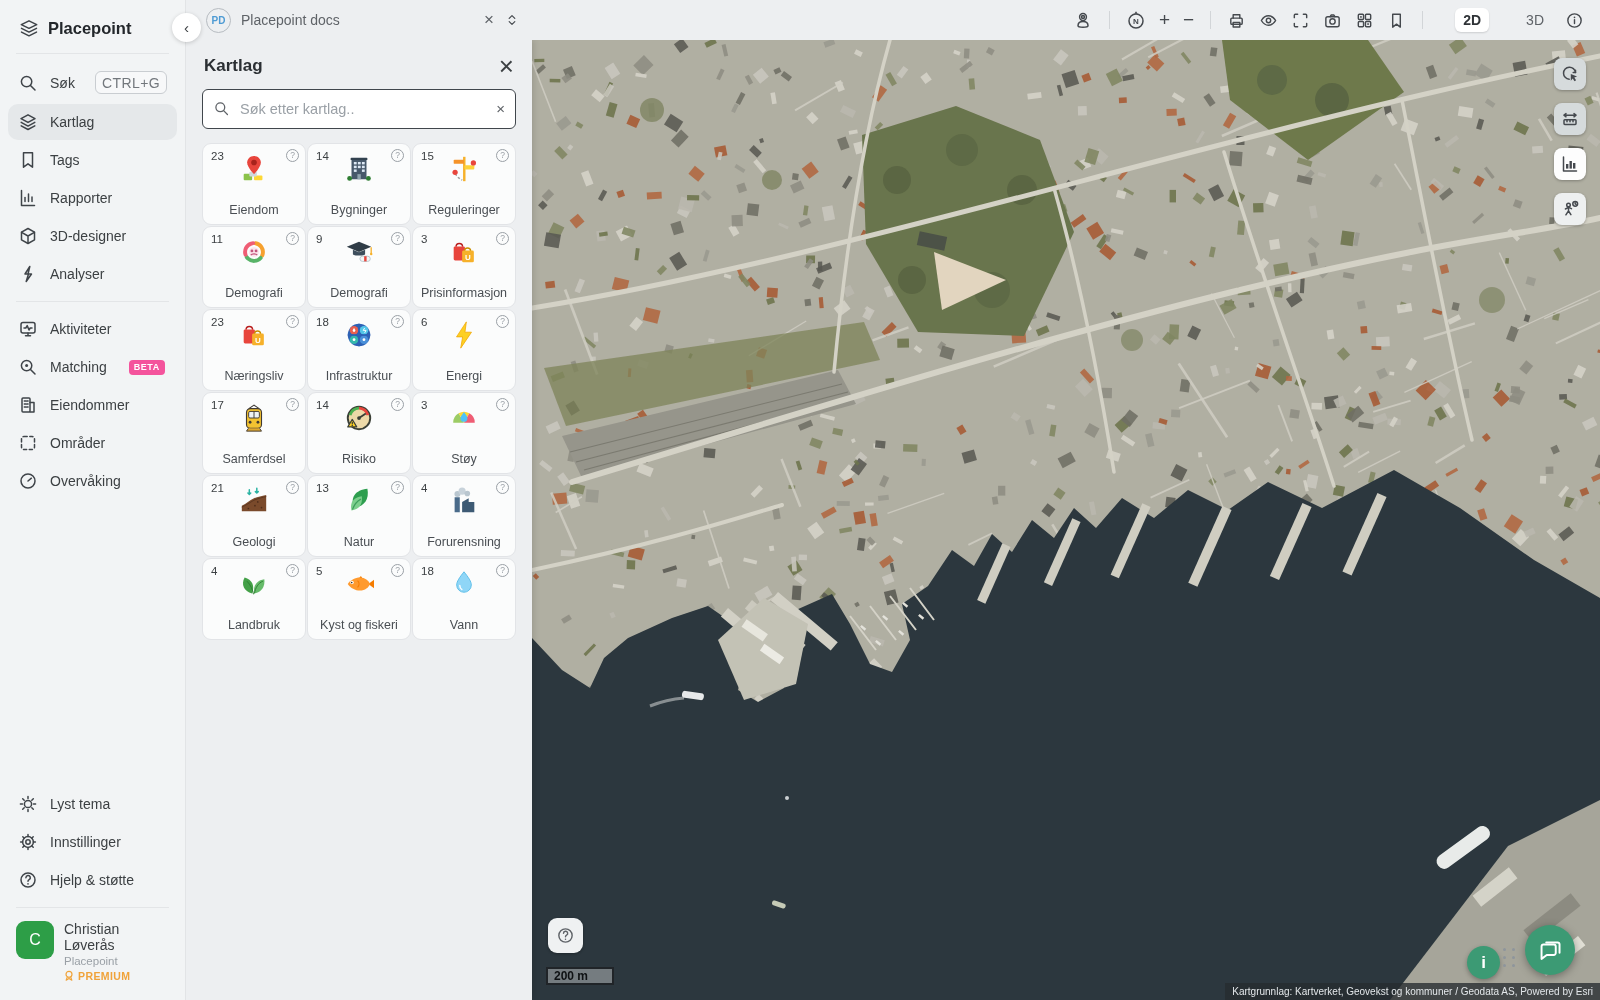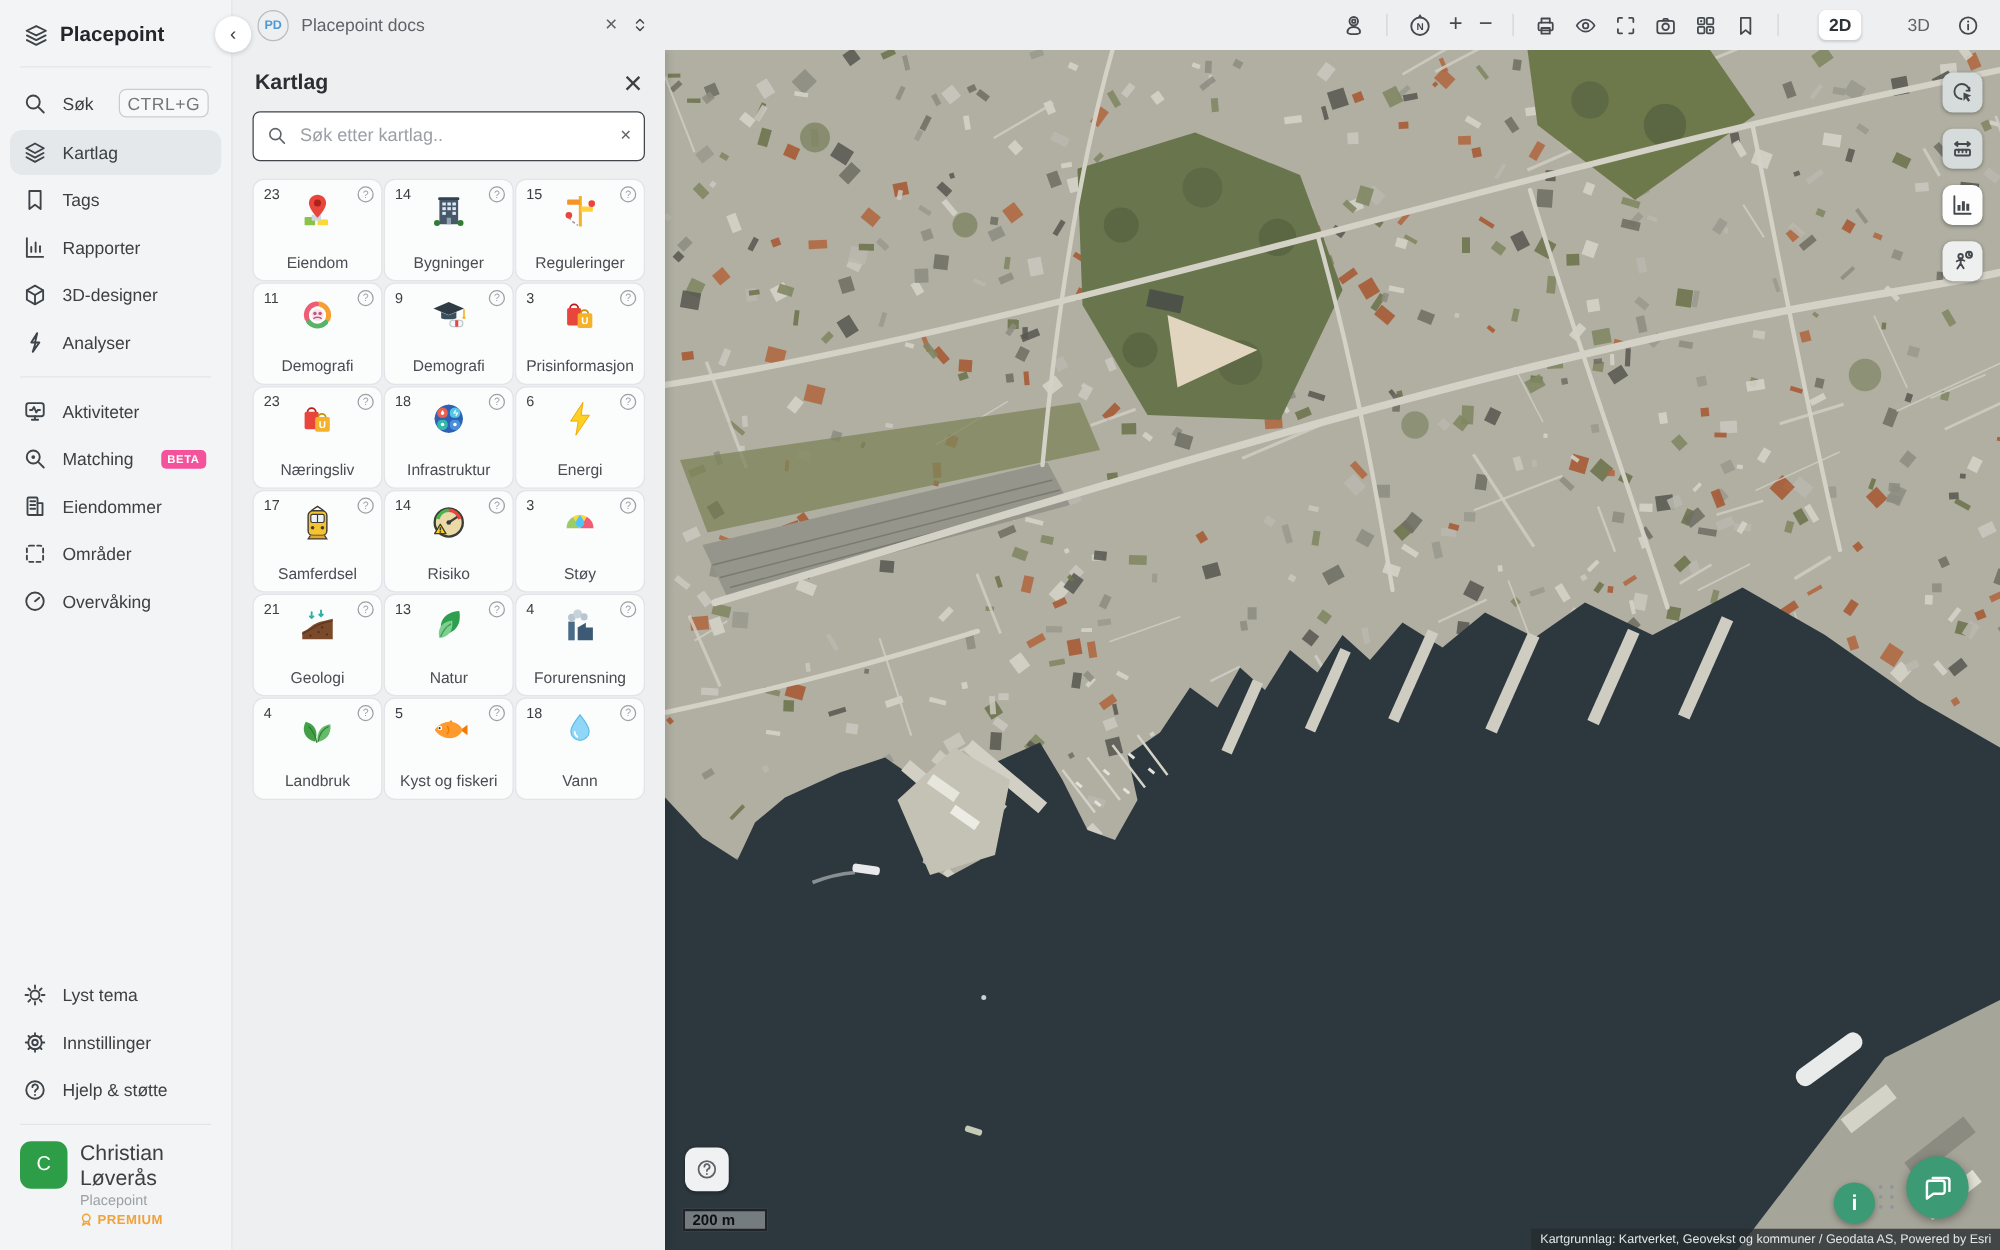--- a/index.html
+++ b/index.html
@@ -19,21 +19,21 @@
             font-size:14px;color:#3c4043;cursor:pointer;}
   .nav-item.active{background:#e5e8ea;}
   .nicon{width:20px;height:20px;flex:0 0 20px;}
   .shortcut{margin-left:auto;font-size:14px;color:#72777c;border:1px solid #c9cdd1;border-radius:6px;
             padding:2.5px 6px;letter-spacing:.4px;background:#f7f8f9;}
   .beta{margin-left:10px;font-size:9px;font-weight:bold;color:#fff;background:#f4539c;border-radius:4px;
         padding:2.5px 5px;letter-spacing:.5px;}
   .spacer{flex:1;}
   .user{display:flex;gap:10px;padding:13px 16px 18px;align-items:flex-start;}
   .avatar{width:38px;height:38px;border-radius:9px;background:#2d9e47;color:#fff;font-size:16px;flex:0 0 38px;}
-  .user-name{font-size:17px;color:#3c4043;}
+  .user-name{font-size:14px;color:#3c4043;}
   .user-org{font-size:11.5px;color:#9aa0a6;margin:2px 0 3px;}
   .user-plan{display:flex;align-items:center;gap:4px;font-size:10.5px;font-weight:bold;color:#f0a33a;letter-spacing:.4px;}
 
   
   .topbar{position:absolute;left:186px;top:0;right:0;height:40px;background:#edeff1;display:flex;
           align-items:center;z-index:20;}
   .tab{width:346px;display:flex;align-items:center;gap:10px;padding:0 12px 0 20px;box-sizing:border-box;flex:0 0 346px;}
   .tab-avatar{width:25px;height:25px;border-radius:50%;border:1.5px solid #b7bcc1;color:#4e9bd4;
               font-size:10px;font-weight:bold;box-sizing:border-box;}
   .tab-label{font-size:14px;color:#5f6368;flex:1;}

